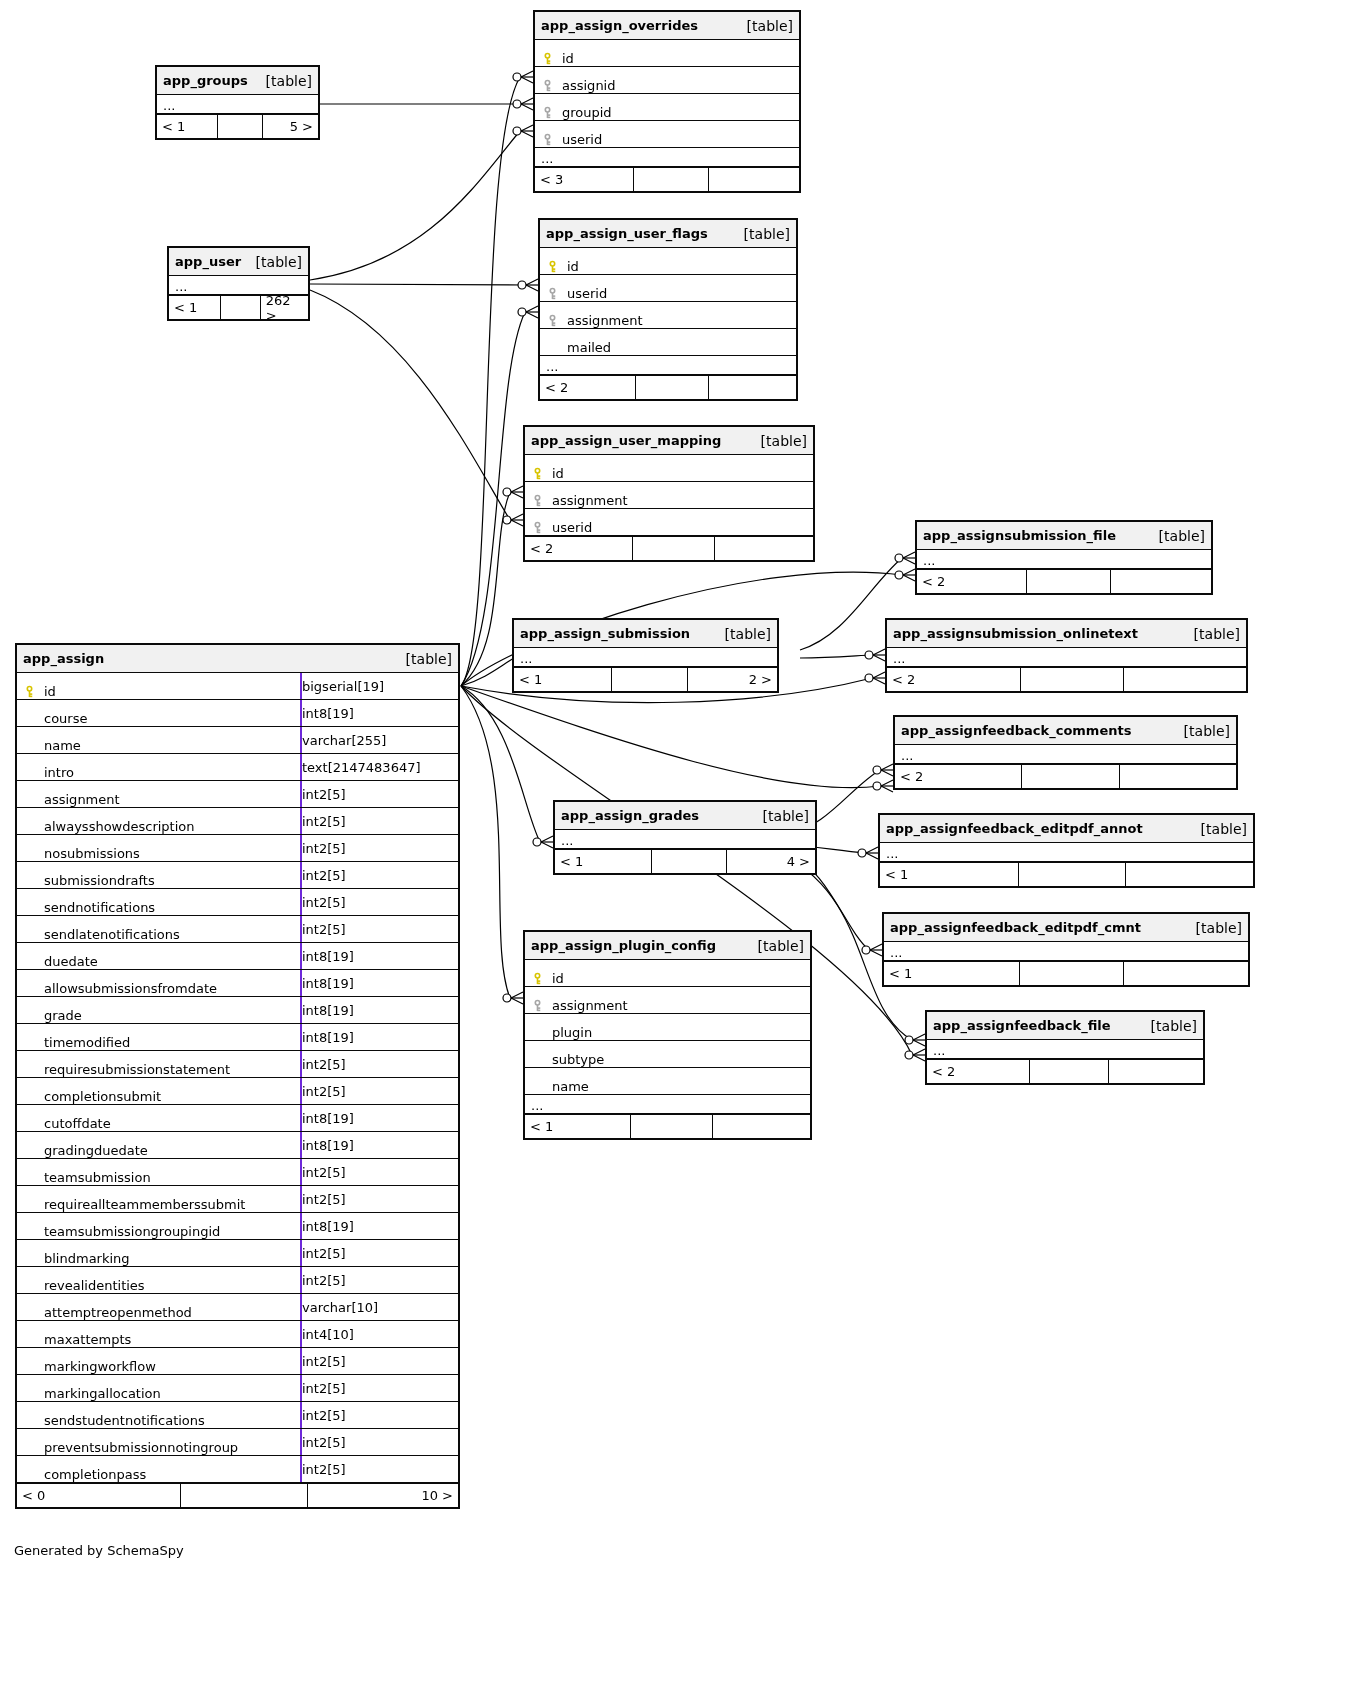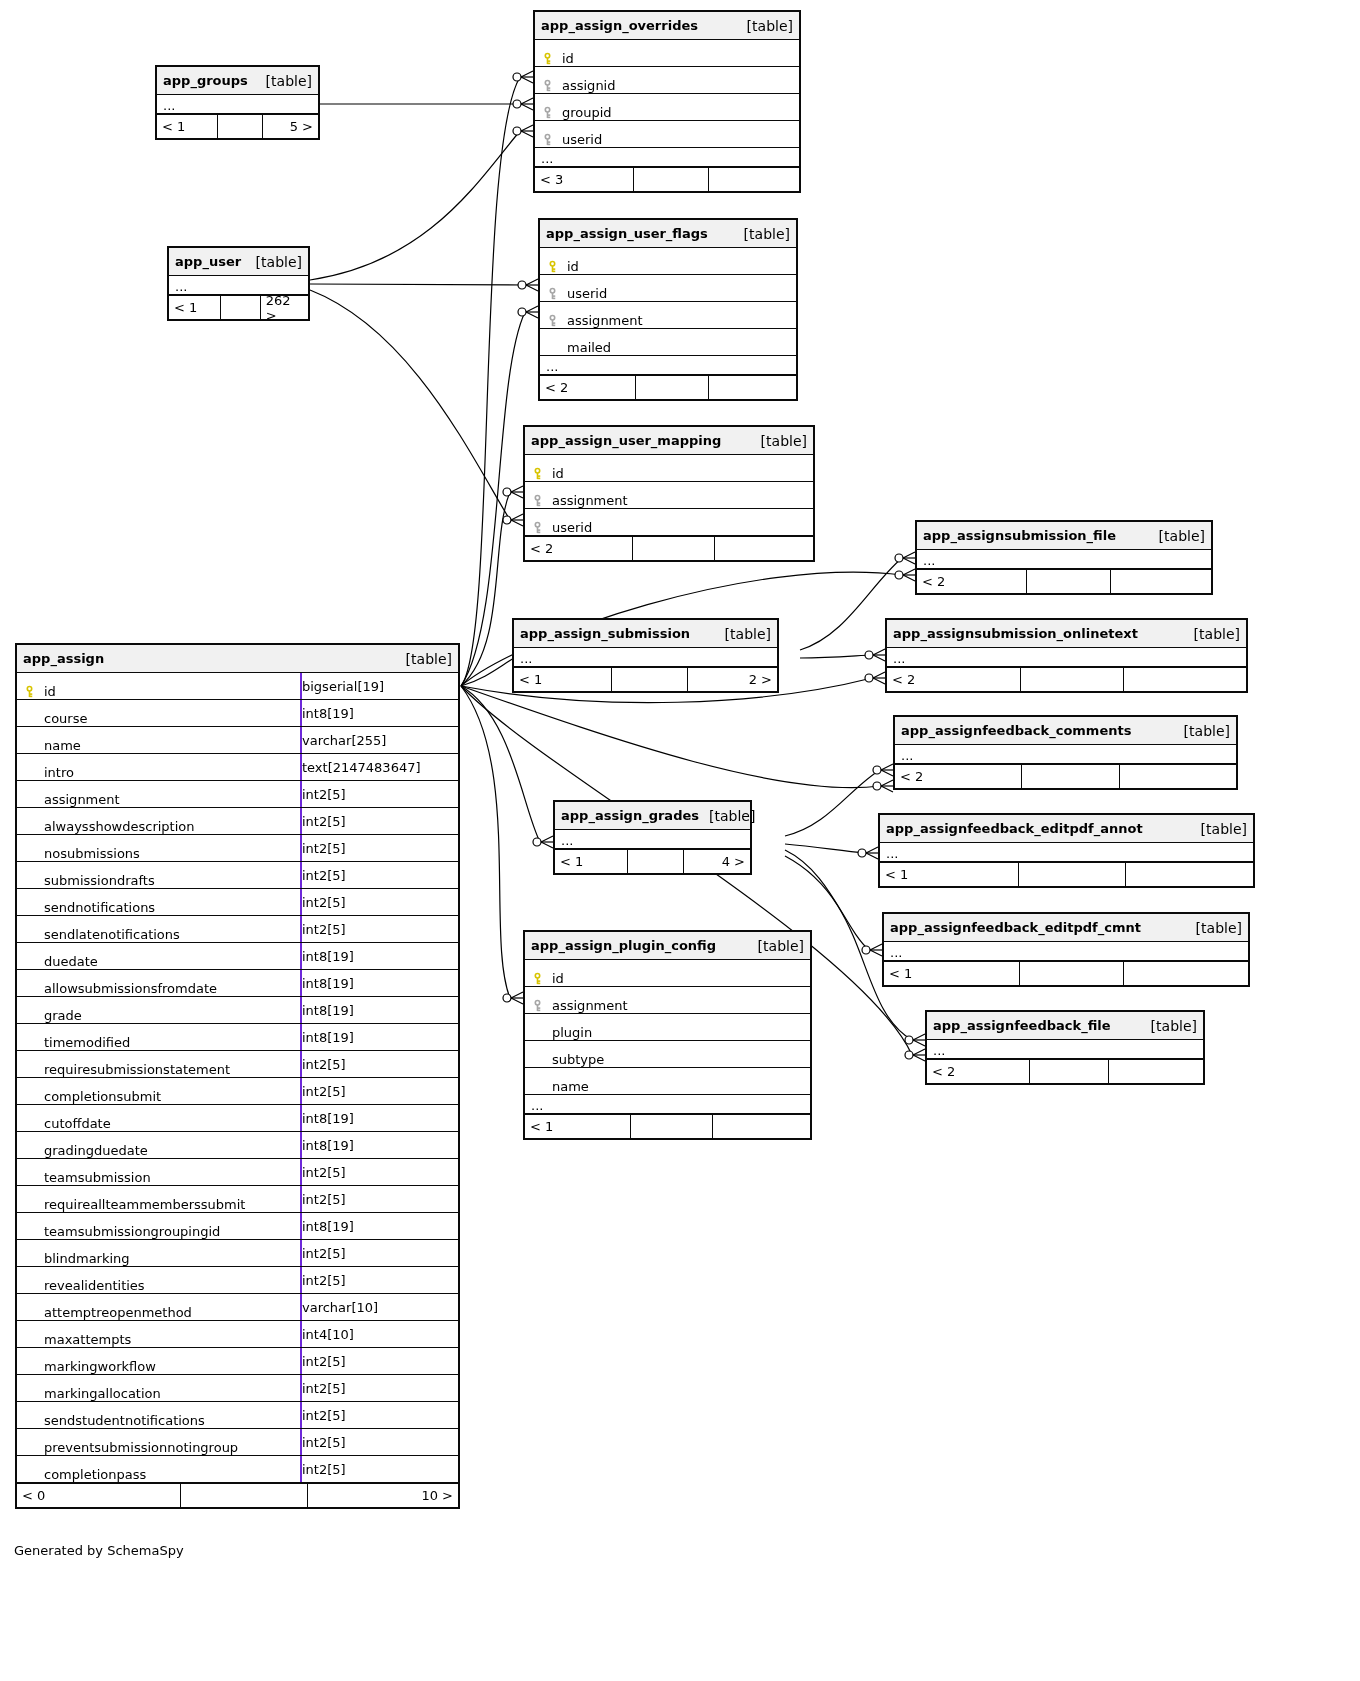--- a/index.html
+++ b/index.html
@@ -417,21 +417,21 @@
         </div>
         <div class="tbl-row ell">
           <span class="col-name">...</span>
         </div>
         <div class="tbl-footer">
           <span class="fcell f1">&lt; 2</span>
           <span class="fcell f2"></span>
           <span class="fcell f3"></span>
         </div>
       </div>
-      <div class="tbl" style="left: 553px; top: 800px; width: 199px;">
+      <div class="tbl" style="left: 553px; top: 800px; width: 264px;">
         <div class="tbl-header">
           <span class="tbl-name">app_assign_grades</span>
           <span class="tbl-tag">[table]</span>
         </div>
         <div class="tbl-row ell">
           <span class="col-name">...</span>
         </div>
         <div class="tbl-footer">
           <span class="fcell f1">&lt; 1</span>
           <span class="fcell f2"></span>

